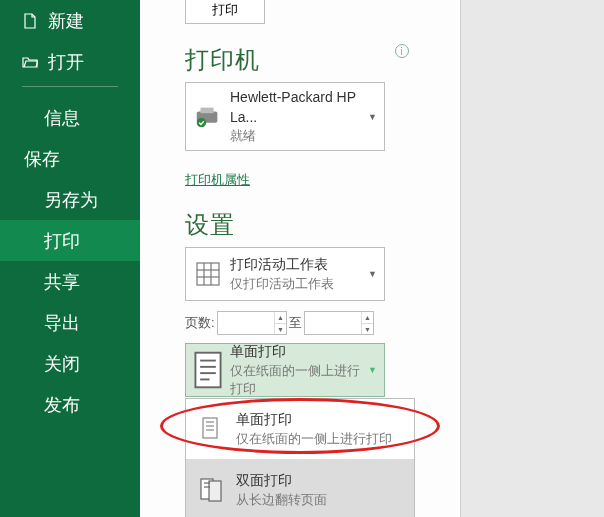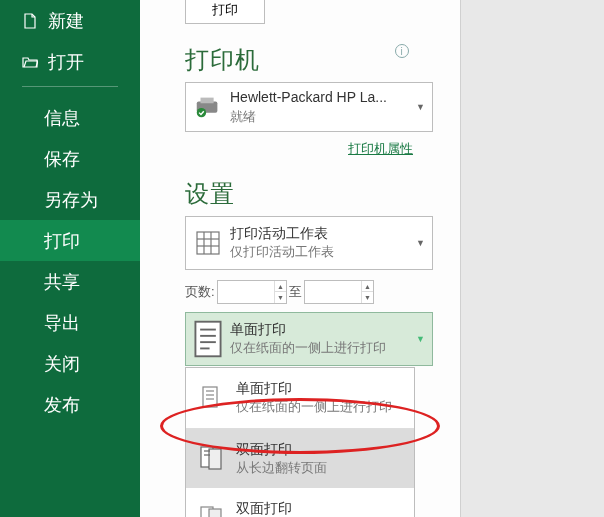--- a/index.html
+++ b/index.html
@@ -92,21 +92,21 @@
     border:1px solid #8aa;
     border-radius: 50%;
     color:#8aa;
     font-size: 10px;
     display: inline-flex;
     align-items:center;
     justify-content:center;
   }
 
   .dropdown {
-    width: 248px;
+    width: 200px;
     border: 1px solid #bdbdbd;
     background: #fff;
     display: flex;
     align-items: center;
     position: relative;
     cursor: pointer;
   }
   .dropdown .dd-icon {
     width: 44px;
     display: flex;
@@ -124,23 +124,23 @@
     width: 16px;
     color: #666;
     font-size: 9px;
     padding-right: 4px;
   }
 
   .printer-block { margin-top: 6px; }
   .printer-block .dd-icon svg { width: 30px; height: 24px; }
 
   .link-row {
-    text-align: right;
+    text-align: left;
     width: 228px;
-    margin-top: 8px;
+    margin-top: 20px;
   }
   .link {
     color: #1a7a44;
     text-decoration: underline;
     font-size: 13px;
     cursor: pointer;
   }
 
   .settings-block { margin-top: 18px; }
   .settings-dd { margin-top: 6px; height: 54px; }
@@ -249,21 +249,21 @@
             <path d="M1 4h5l1 2h8v7H1z"></path>
             <path d="M2 13l2-6h12l-2 6"></path>
           </svg>
       </span>
       <span>打开</span>
     </div>
     <div class="divider"></div>
     <div class="sidebar-item" style="padding-left:44px">
       <span>信息</span>
     </div>
-    <div class="sidebar-item" style="padding-left:44px">
+    <div class="sidebar-item" style="padding-left:24px">
       <span>保存</span>
     </div>
     <div class="sidebar-item" style="padding-left:44px">
       <span>另存为</span>
     </div>
     <div class="sidebar-item active" style="padding-left:44px">
       <span>打印</span>
     </div>
     <div class="sidebar-item" style="padding-left:44px">
       <span>共享</span>

